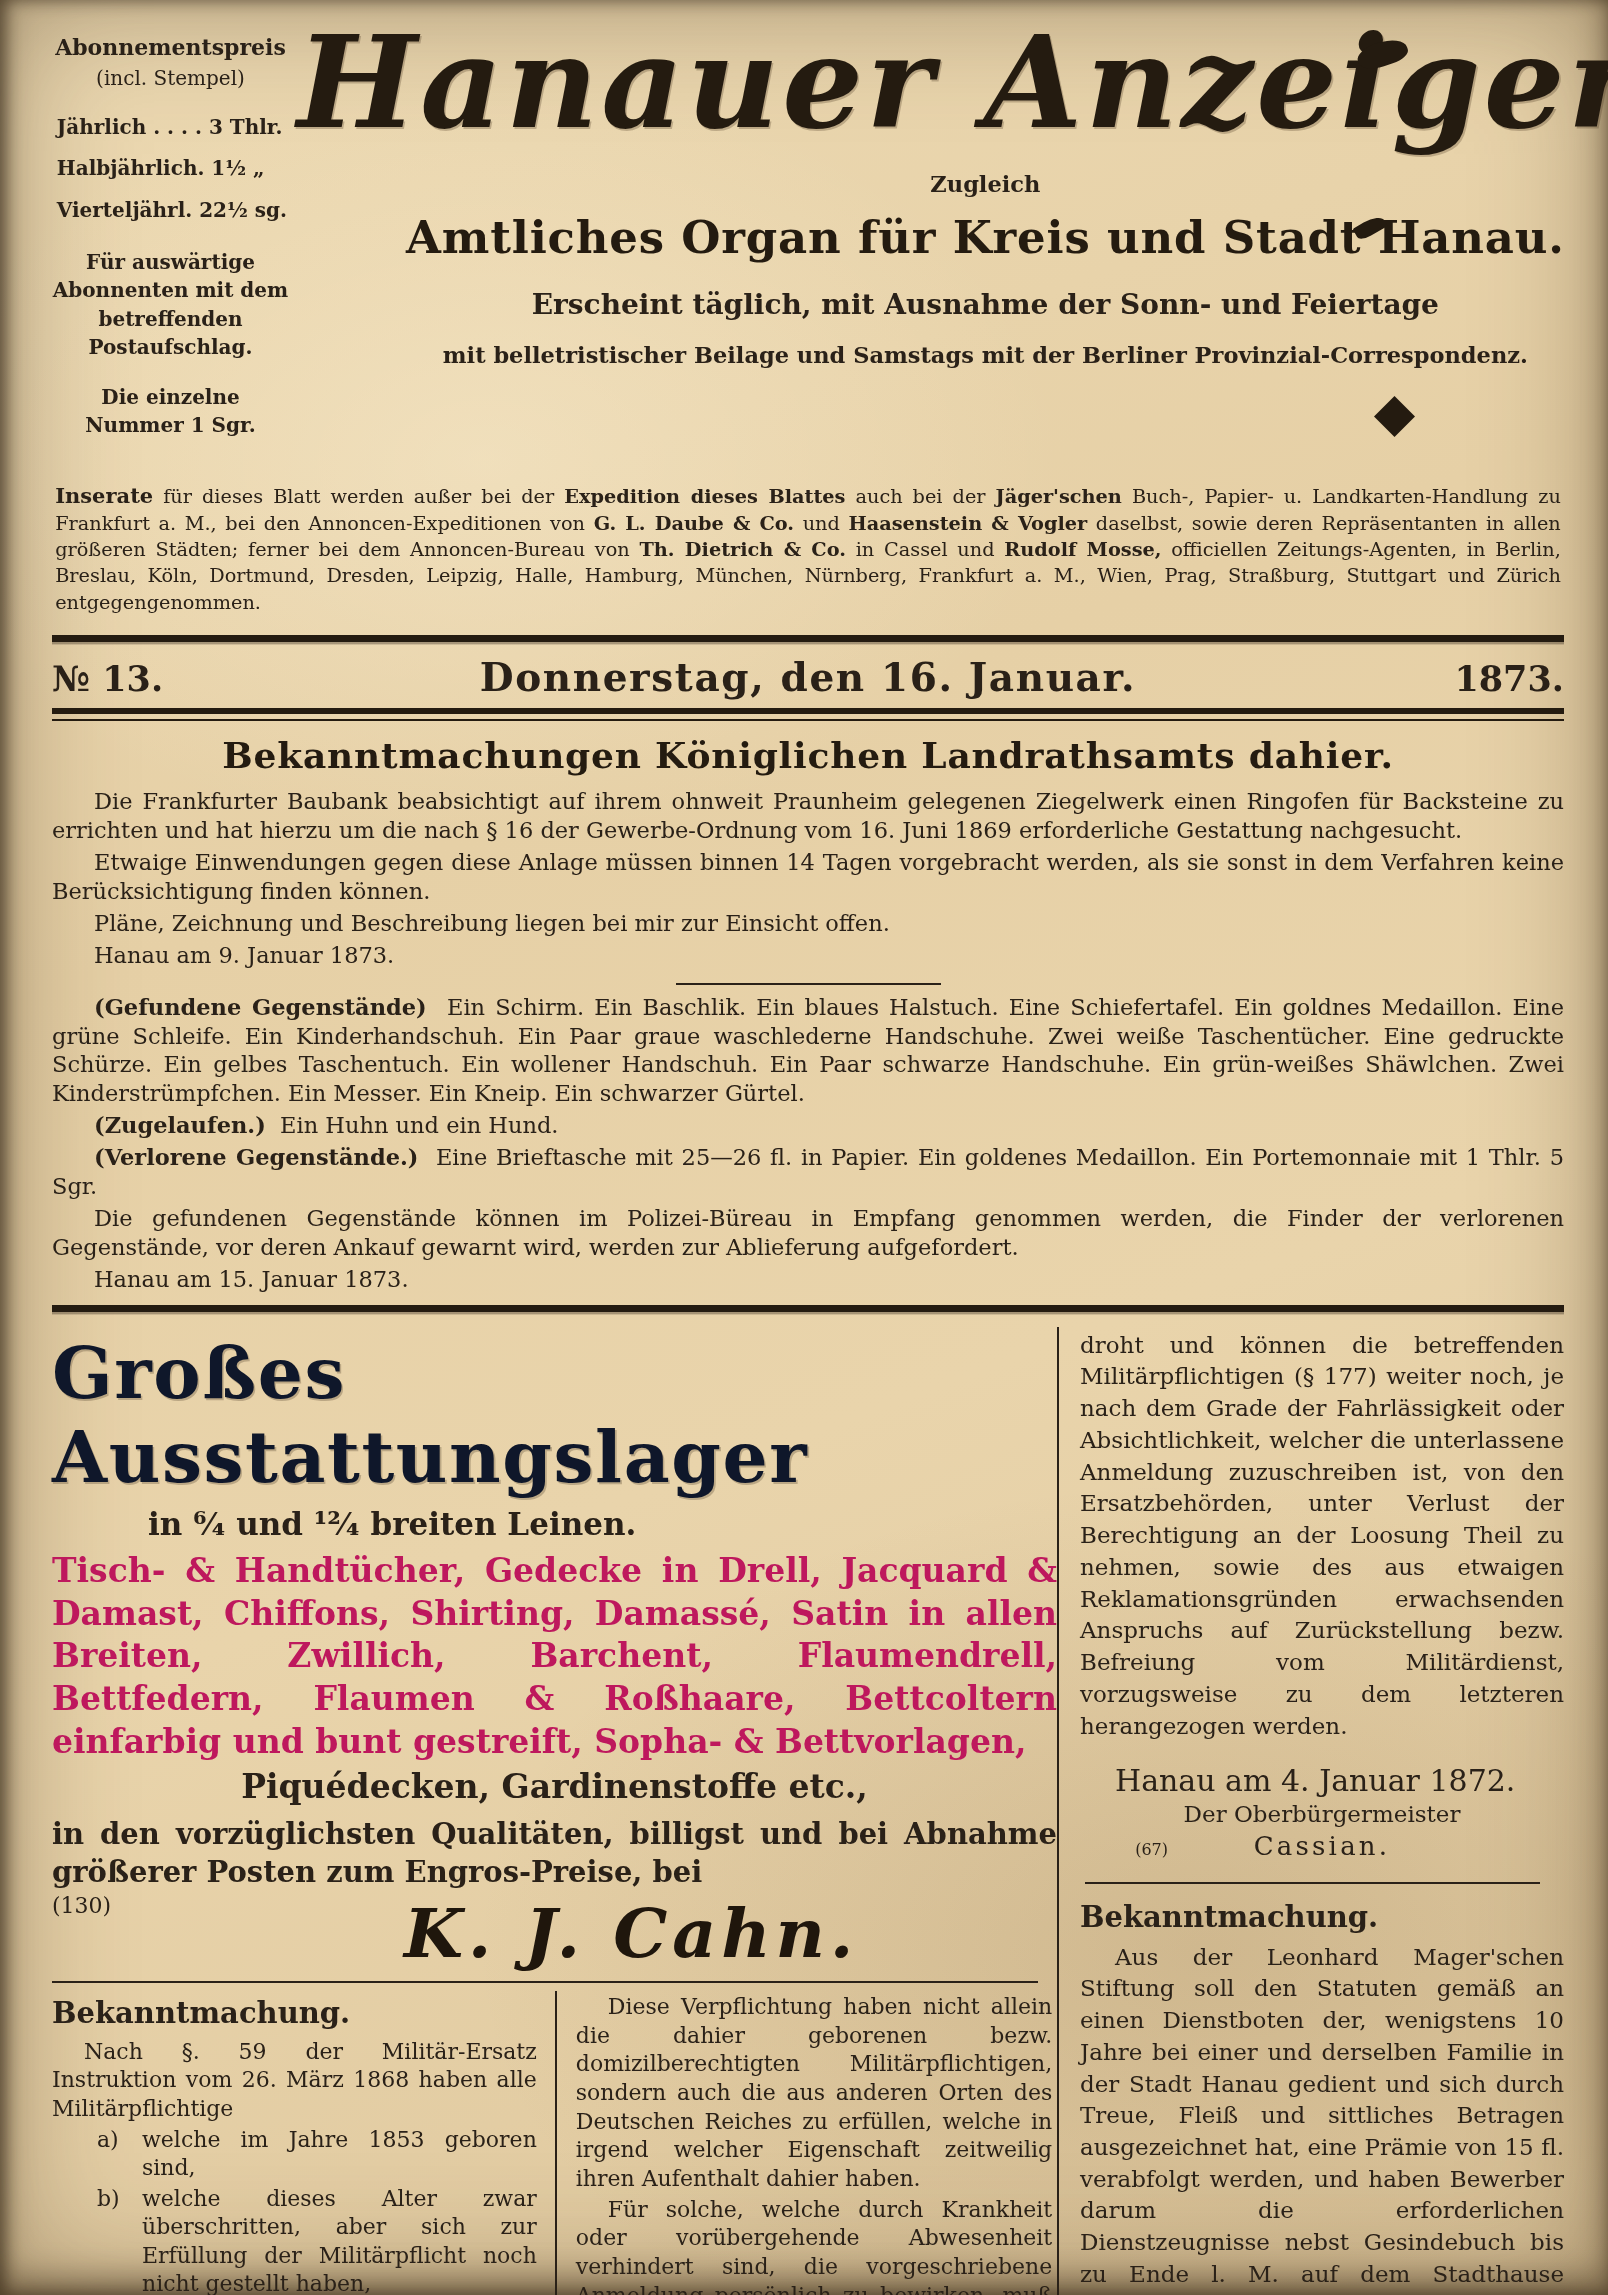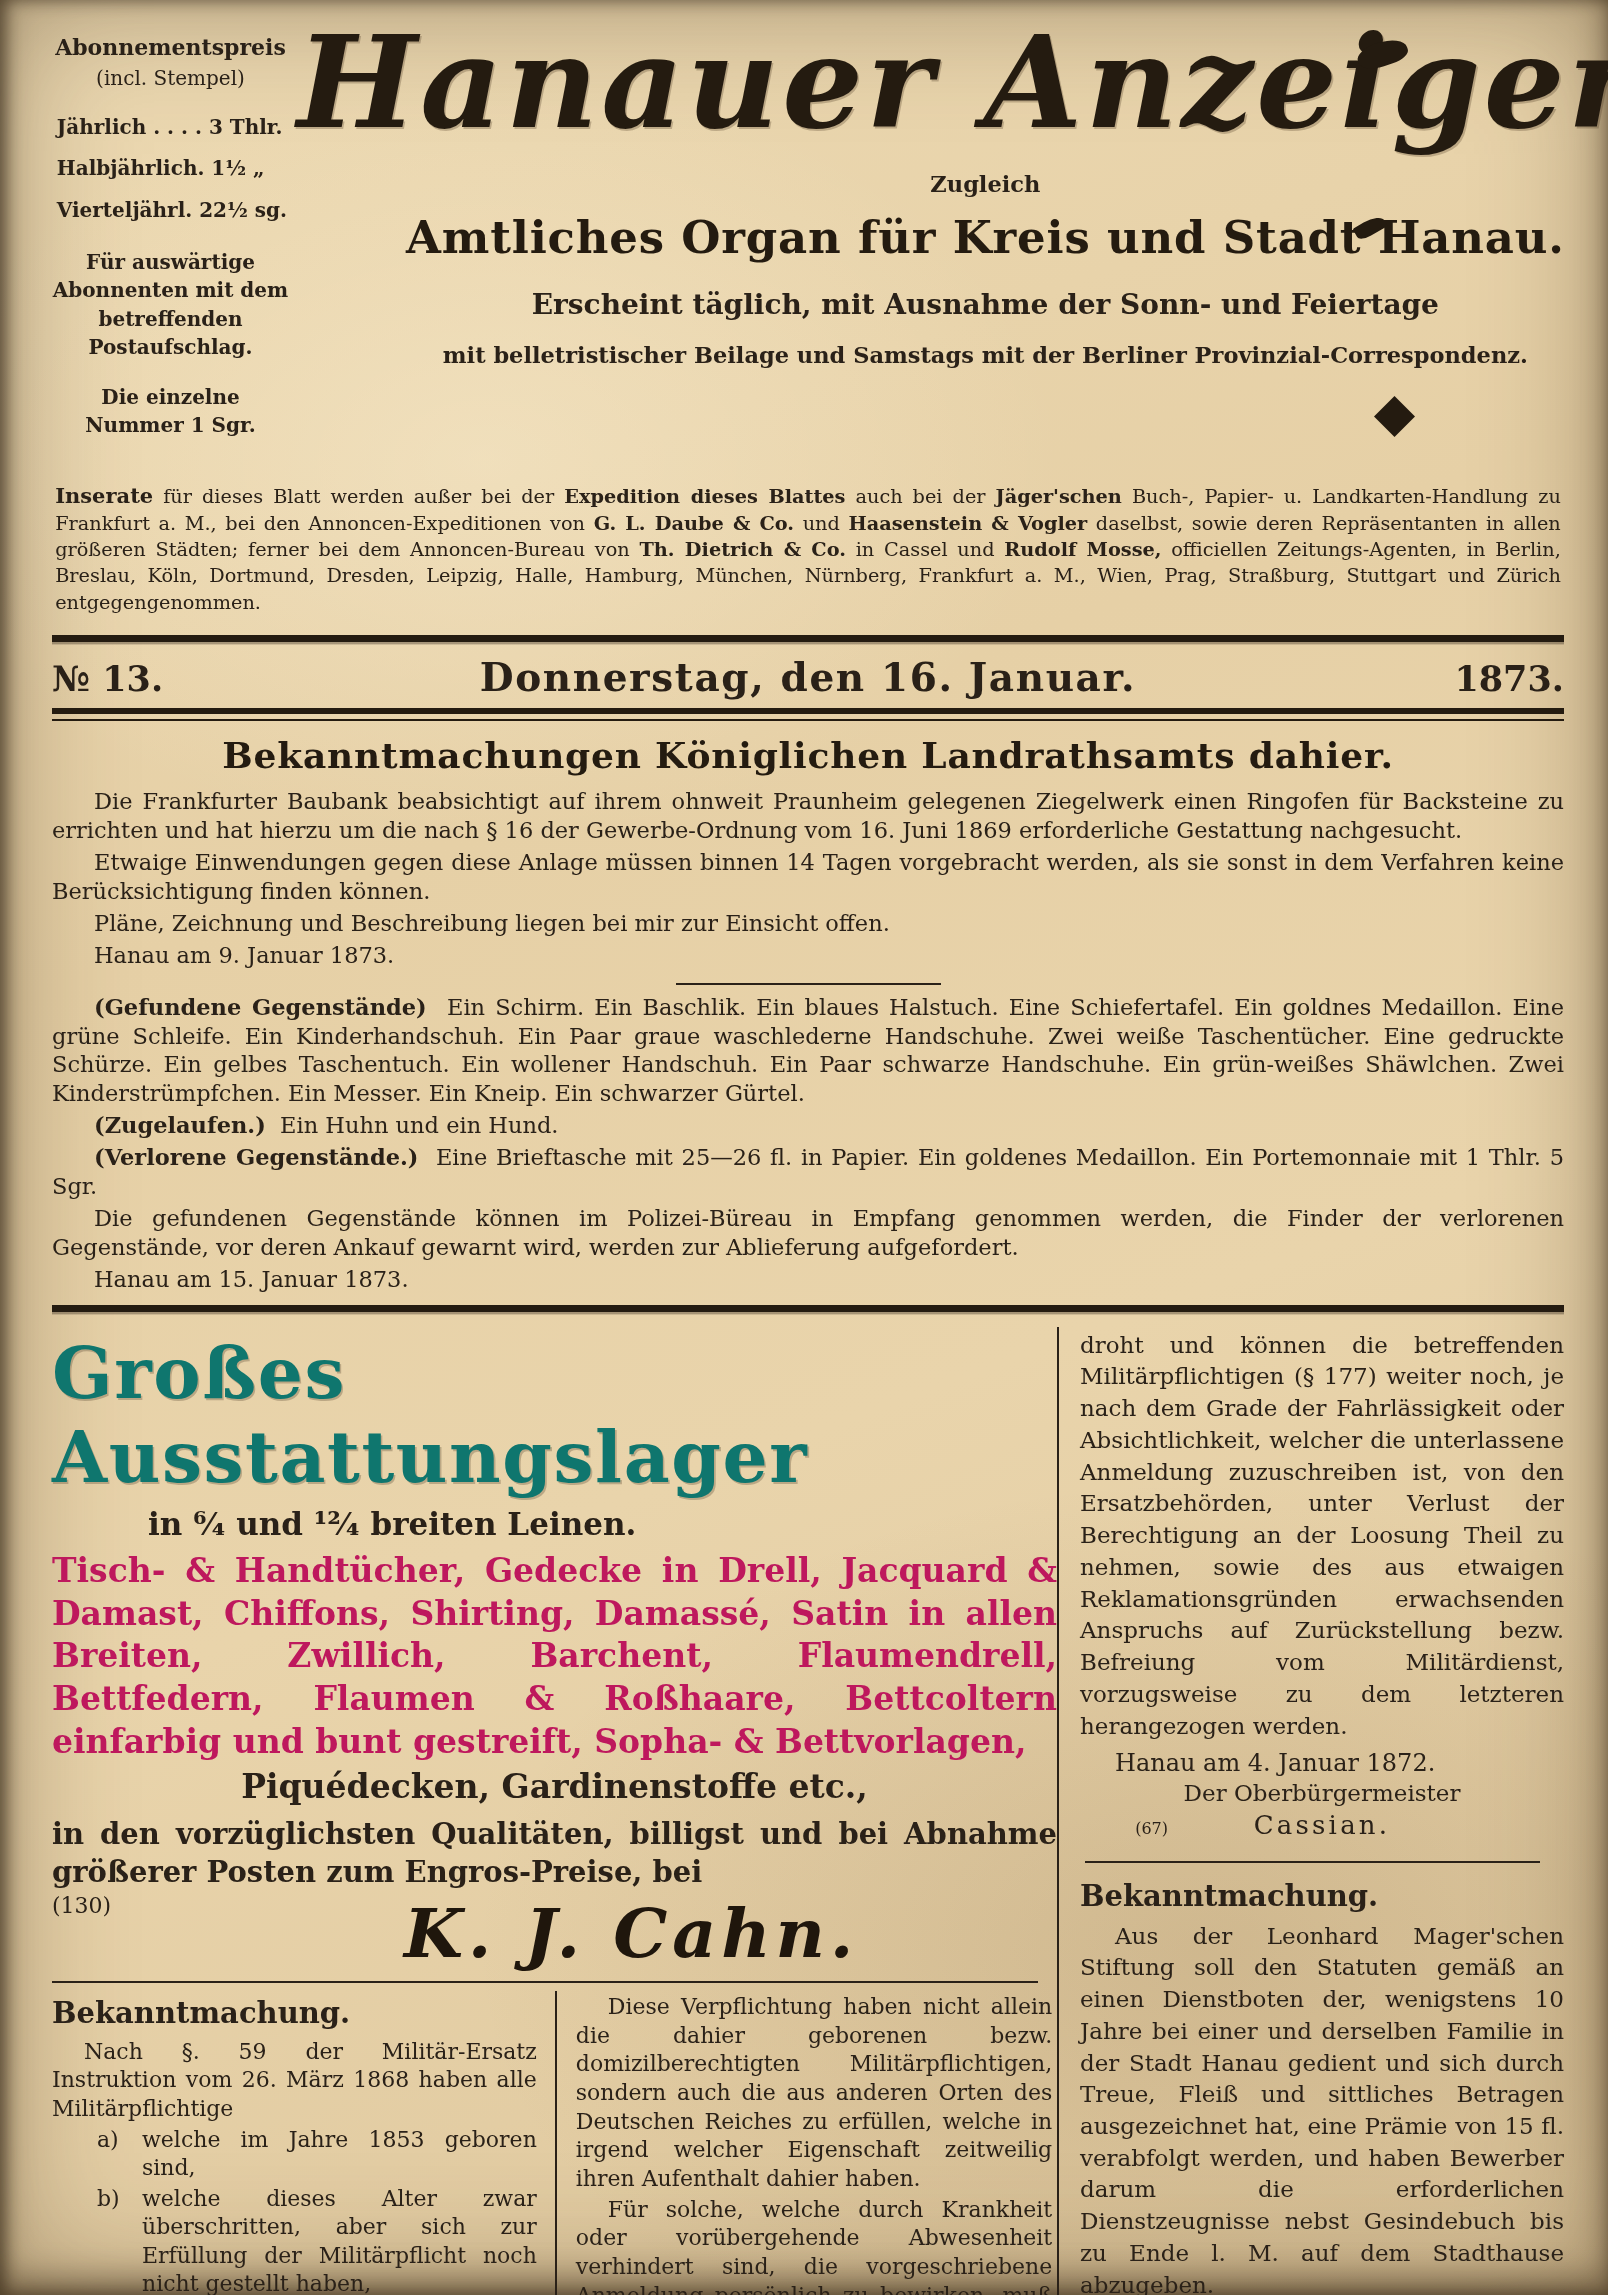--- a/index.html
+++ b/index.html
@@ -47,40 +47,40 @@
   .year{font-size:35px;font-weight:bold;justify-self:end;}
   
   .sec1{margin-top:13px;}
   .sec1-heading{text-align:center;font-size:36px;font-weight:bold;letter-spacing:0.8px;margin:6.4px 0 11.3px;color:#241b10;}
   .body-p{font-size:22.5px;line-height:1.28;text-align:justify;text-indent:42px;margin:3.2px 0;}
   .found-label{font-weight:bold;}
   
   .lower{display:grid;grid-template-columns:1005px 1fr;margin-top:14.5px;height:979px;}
   .lower-right{border-left:2.4px solid #2a2118;padding-left:21px;}
   
-  .ad-title{font-size:71px;font-weight:bold;letter-spacing:1.6px;color:#0f766e;margin:4.8px 0 3.2px;text-shadow:1.6px 1.6px 0 rgba(50,35,18,.25);}
+  .ad-title{font-size:71px;font-weight:bold;letter-spacing:1.6px;color:#0f172a;margin:4.8px 0 3.2px;text-shadow:1.6px 1.6px 0 rgba(50,35,18,.25);}
   .ad-sub{font-size:31px;font-weight:bold;margin:6.4px 0 8px 96px;}
   .ad-body{font-size:33px;font-weight:bold;line-height:1.3;text-align:justify;color:#be185d;}
   .ad-body-center{font-size:33px;font-weight:bold;text-align:center;margin-top:3.2px;}
   .ad-closing{font-size:29px;font-weight:bold;line-height:1.3;text-align:justify;margin-top:9.6px;}
   .ad-sigrow{display:grid;grid-template-columns:113px 1fr;align-items:center;margin-top:1.6px;gap:40px;}
   .ad-ref{font-size:22px;align-self:start;}
   .ad-sig{font-size:68px;font-weight:bold;font-style:italic;text-align:center;letter-spacing:4.8px;color:#1f160c;}
   .ad-divider{border-top:2.4px solid #2a2118;margin:8px 19.3px 0 0;}
   
   .subcols{display:grid;grid-template-columns:1fr 1fr;margin-top:8px;}
   .subcol-l{padding-right:17.7px;}
   .subcol-m{border-left:2.4px solid #2a2118;padding-left:19.3px;padding-right:4.8px;}
   .sub-heading{font-size:29px;font-weight:bold;margin:4.8px 0 8px;}
   .sub-p{font-size:22px;line-height:1.3;text-align:justify;text-indent:32px;margin:2.4px 0;}
   .list-item{display:grid;grid-template-columns:45px 1fr;font-size:22px;line-height:1.3;margin:1.6px 0 1.6px 45px;text-align:justify;}
   
   .rc-p{font-size:23px;line-height:1.38;text-align:justify;margin:3.2px 0;}
   .rc-indent{text-indent:35px;}
-  .rc-date{font-size:24px;margin-top:7px;text-indent:35px;}
+  .rc-date{font-size:30px;margin-top:21px;text-indent:35px;}
   .rc-sigtitle{font-size:23px;text-align:center;margin-top:3.2px;}
   .rc-sigrow{display:grid;grid-template-columns:88px 1fr 88px;align-items:baseline;margin-top:3.2px;}
   .rc-ref{font-size:16px;text-align:right;}
   .rc-signame{font-size:26px;text-align:center;letter-spacing:3.2px;}
   .rc-rule{border-top:2.4px solid #2a2118;margin:21px 24px 16px 4.8px;}
   
   .blot{position:absolute;background:#241b10;}
   .blot-crescent{width:51px;height:24px;border-radius:50% 60% 40% 50%;transform:rotate(-18deg);}
   .blot-diamond{width:29px;height:29px;transform:rotate(45deg);}
   .blot-flag{width:32px;height:14.5px;transform:rotate(-30deg);border-radius:1.6px 60% 1.6px 40%;}

